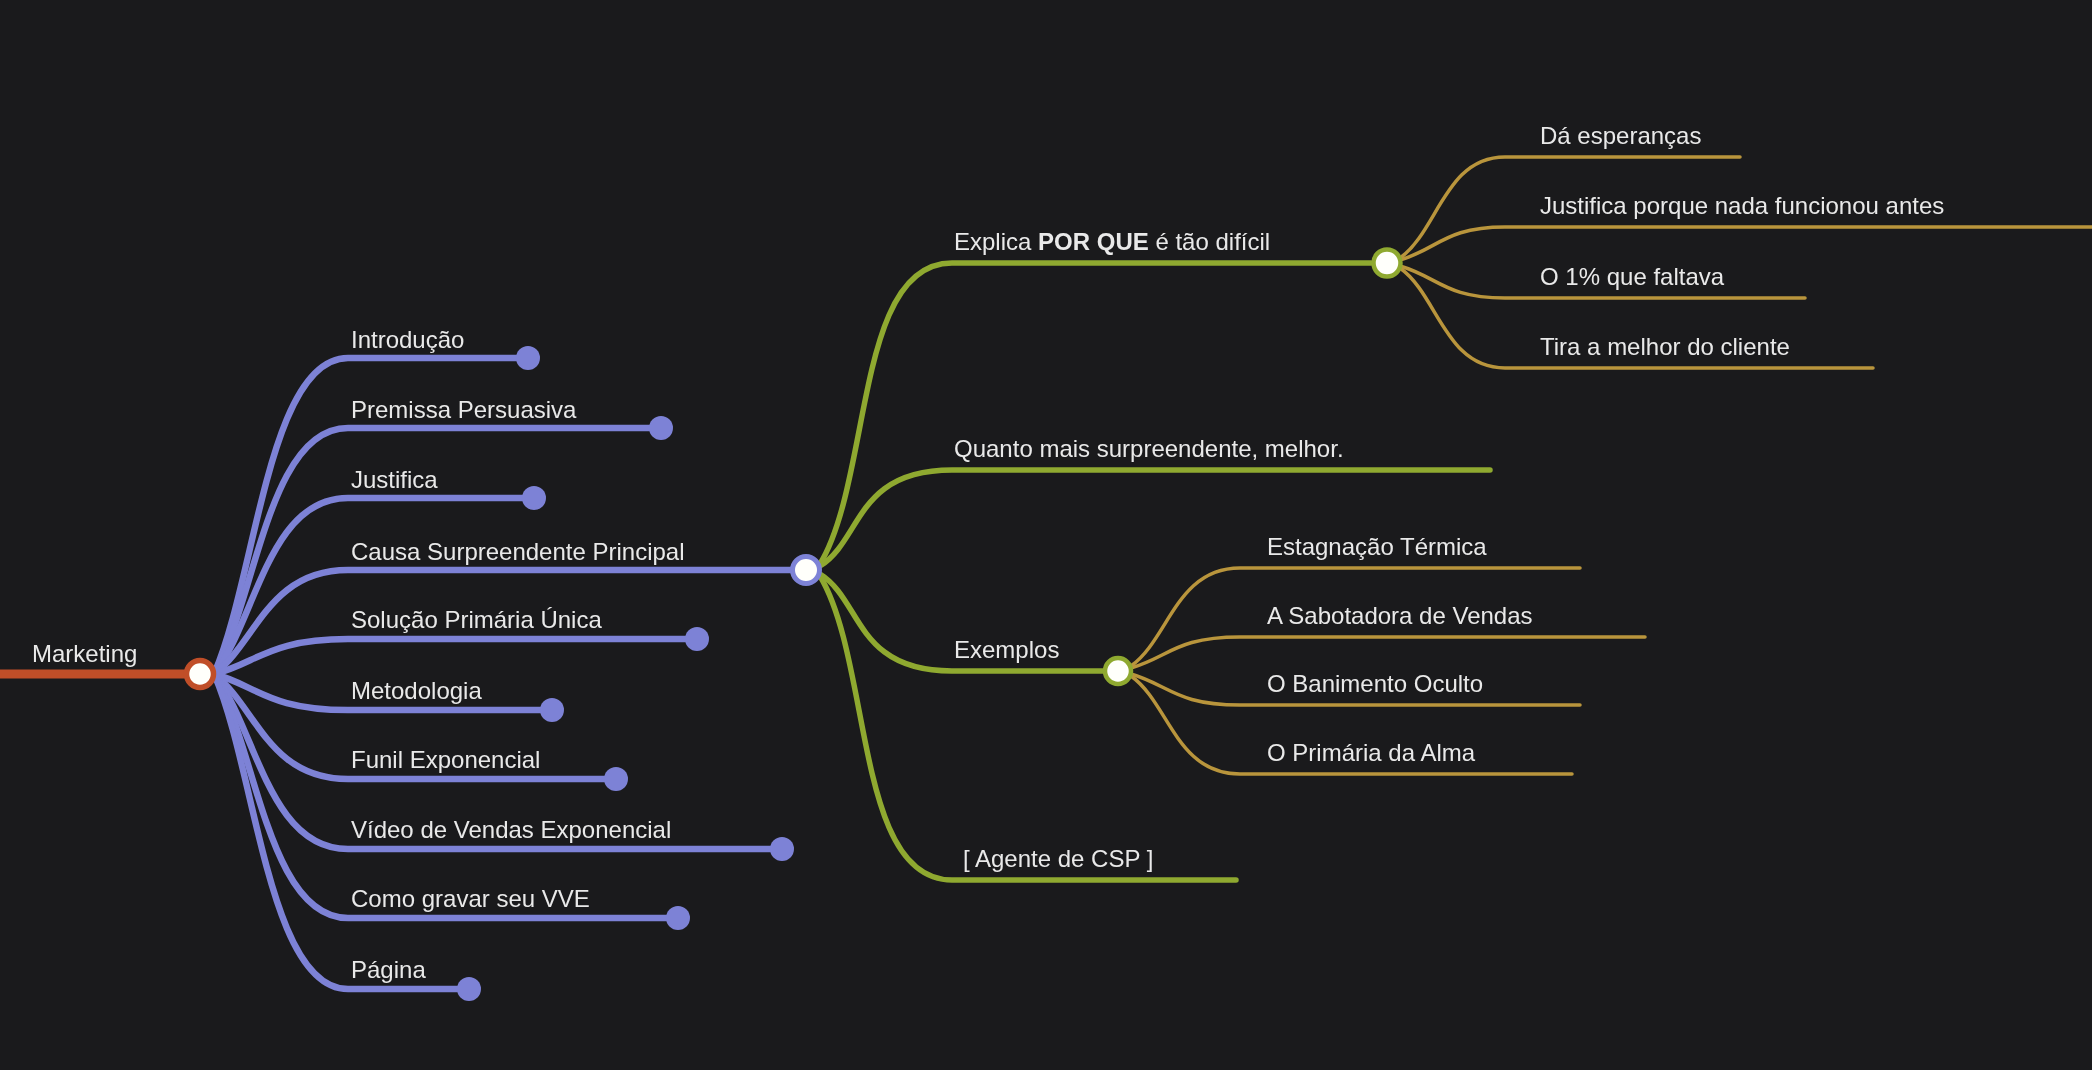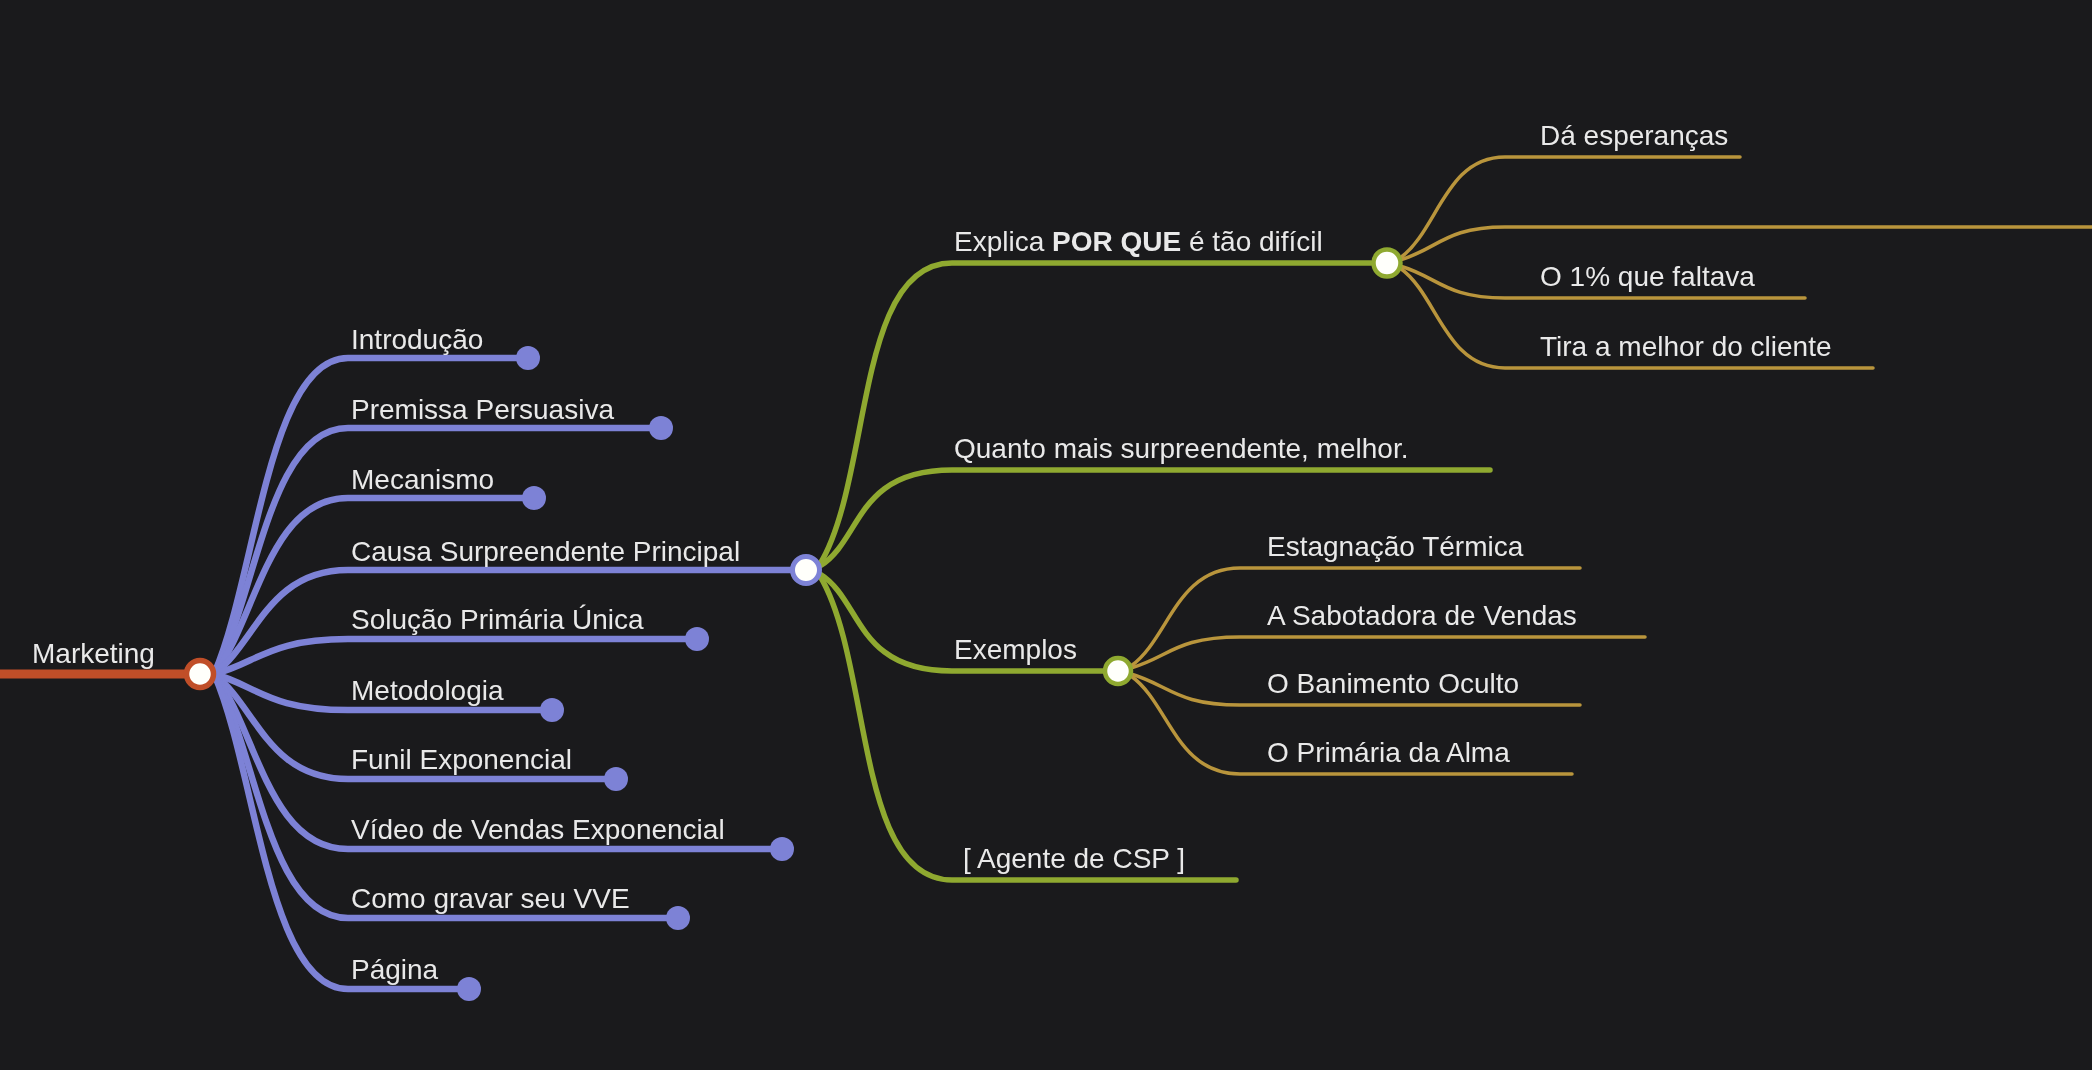--- a/index.html
+++ b/index.html
@@ -22,21 +22,21 @@
   .p-root{stroke:var(--root-branch);stroke-width:9;}
   .p-l1{stroke:var(--level1-branch);stroke-width:6.5;}
   .p-l2{stroke:var(--level2-branch);stroke-width:5.5;}
   .p-l3{stroke:var(--level3-branch);stroke-width:3.5;}
   .dot{fill:var(--level1-branch);stroke:none;}
   .toggle{fill:var(--node-fill);}
   .ring-root{stroke:var(--root-branch);stroke-width:5.5;}
   .ring-l1{stroke:var(--level1-branch);stroke-width:5;}
   .ring-l2{stroke:var(--level2-branch);stroke-width:4.5;}
   .label{
-    position:absolute;color:var(--text);font-size:28px;line-height:34px;
+    position:absolute;color:var(--text);font-size:24px;line-height:34px;
     white-space:pre;font-weight:400;
   }
   .label b{font-weight:700;}
 </style>
 </head>
 <body>
 
 <div class="canvas">
 
   <svg class="wires" width="2092" height="1070" viewBox="0 0 2092 1070">
@@ -82,35 +82,36 @@
     <circle class="toggle ring-root" cx="200" cy="674" r="13.5"></circle>
     <circle class="toggle ring-l1" cx="806" cy="570" r="13.5"></circle>
     <circle class="toggle ring-l2" cx="1387" cy="263" r="13.5"></circle>
     <circle class="toggle ring-l2" cx="1118" cy="671" r="13"></circle>
   </svg>
 
   <div class="label" style="left:32px;top:637px">Marketing</div>
 
   <div class="label" style="left:351px;top:323px">Introdução</div>
   <div class="label" style="left:351px;top:393px">Premissa Persuasiva</div>
-  <div class="label" style="left:351px;top:463px">Mecanismo</div>
+  <div class="label" style="left:351px;top:463px">Justifica</div>
   <div class="label" style="left:351px;top:535px">Causa Surpreendente Principal</div>
   <div class="label" style="left:351px;top:603px">Solução Primária Única</div>
   <div class="label" style="left:351px;top:674px">Metodologia</div>
   <div class="label" style="left:351px;top:743px">Funil Exponencial</div>
   <div class="label" style="left:351px;top:813px">Vídeo de Vendas Exponencial</div>
   <div class="label" style="left:351px;top:882px">Como gravar seu VVE</div>
   <div class="label" style="left:351px;top:953px">Página</div>
 
   <div class="label" style="left:954px;top:225px"><span>Explica </span><b>POR QUE</b><span> é tão difícil</span></div>
   <div class="label" style="left:954px;top:432px">Quanto mais surpreendente, melhor.</div>
   <div class="label" style="left:954px;top:633px">Exemplos</div>
   <div class="label" style="left:963px;top:842px">[ Agente de CSP ]</div>
 
   <div class="label" style="left:1540px;top:119px">Dá esperanças</div>
+  <div class="label" style="left:1540px;top:189px">Justifica porque nada funcionou antes</div>
   <div class="label" style="left:1540px;top:260px">O 1% que faltava</div>
   <div class="label" style="left:1540px;top:330px">Tira a melhor do cliente</div>
 
   <div class="label" style="left:1267px;top:530px">Estagnação Térmica</div>
   <div class="label" style="left:1267px;top:599px">A Sabotadora de Vendas</div>
   <div class="label" style="left:1267px;top:667px">O Banimento Oculto</div>
   <div class="label" style="left:1267px;top:736px">O Primária da Alma</div>
 
 </div>
 

